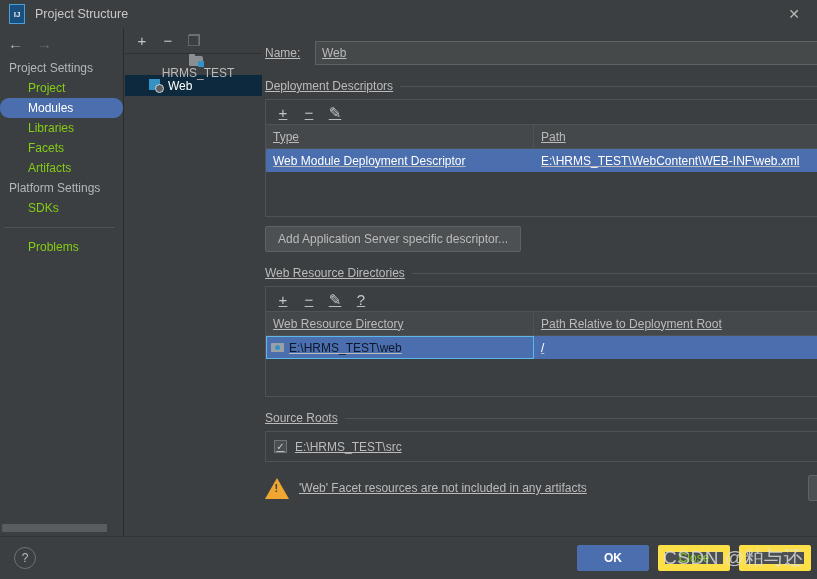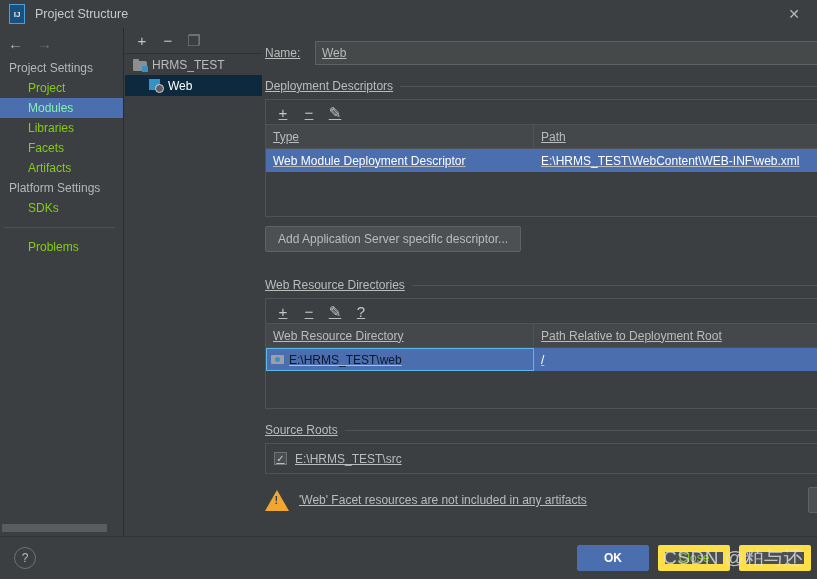--- a/index.html
+++ b/index.html
@@ -48,21 +48,21 @@
   .nav-arrow.enabled { color: #b0b3b6; }
   .nav-arrow.disabled { color: #6a6d70; cursor: default; }
 
   .side-group {
     padding: 3px 0 3px 9px; font-size: 12px; color: #b4b7ba; white-space: nowrap;
   }
   .side-item {
     padding: 3px 0 3px 28px; font-size: 12px; color: #84cc16;
     white-space: nowrap; cursor: pointer; overflow: hidden;
   }
-  .side-item.selected { background: #4b6eaf; color: #86efac; }
+  .side-item.selected { background: #4b6eaf; color: #ffffff; border-radius: 9px; }
   .side-sep {
     margin: 9px 8px 9px 4px; height: 1px; background: #4e5254;
   }
   .side-scroll {
     position: absolute; left: 2px; bottom: 4px; width: 105px; height: 8px;
     background: #595d5f; border-radius: 1px; cursor: pointer;
   }
 
   
   .tree-panel {
@@ -76,21 +76,21 @@
   .tb-btn {
     width: 26px; height: 24px; display: flex; align-items: center; justify-content: center;
     cursor: pointer; color: #c3c6c9; font-size: 15px; line-height: 1;
   }
   .tb-btn.dim { color: #7d8083; }
 
   .tree-row {
     height: 21px; display: flex; align-items: center; cursor: pointer;
     font-size: 12px; color: #bbbbbb; white-space: nowrap;
   }
-  .tree-row.module { padding-left: 8px; }
+  .tree-row.module { padding-left: 8px; flex-direction: column; }
   .tree-row.facet { padding-left: 24px; }
   .tree-row.selected { background: #0d293e; color: #ffffff; }
 
   .ic-module {
     width: 14px; height: 12px; margin-right: 5px; position: relative; flex: none;
   }
   .ic-module .fold {
     position: absolute; left: 0; top: 2px; width: 14px; height: 10px;
     background: #8a8f94; border-radius: 1px 2px 1px 1px;
   }
@@ -158,21 +158,21 @@
   .td.c1 { width: 268px; }
   .td.c2 { flex: 1; }
   .tbody-fill { height: 44px; }
   .tbody-fill.short { height: 37px; }
 
   .btn {
     background: #4c5052; border: 1px solid #5e6264; color: #bbbbbb;
     font-size: 12px; font-family: "Liberation Sans", sans-serif;
     padding: 5px 12px; cursor: pointer; border-radius: 2px;
   }
-  .add-desc-btn { margin: 9px 0 12px 3px; }
+  .add-desc-btn { margin: 9px 0 0 3px; }
 
   
   .cell-editor {
     display: flex; align-items: center; width: 268px;
     background: #4b6eaf; border: 1px solid #5bb8e8; padding-left: 4px;
     overflow: hidden; white-space: nowrap;
   }
   .ic-dir {
     width: 13px; height: 11px; margin-right: 5px; position: relative; flex: none;
   }

